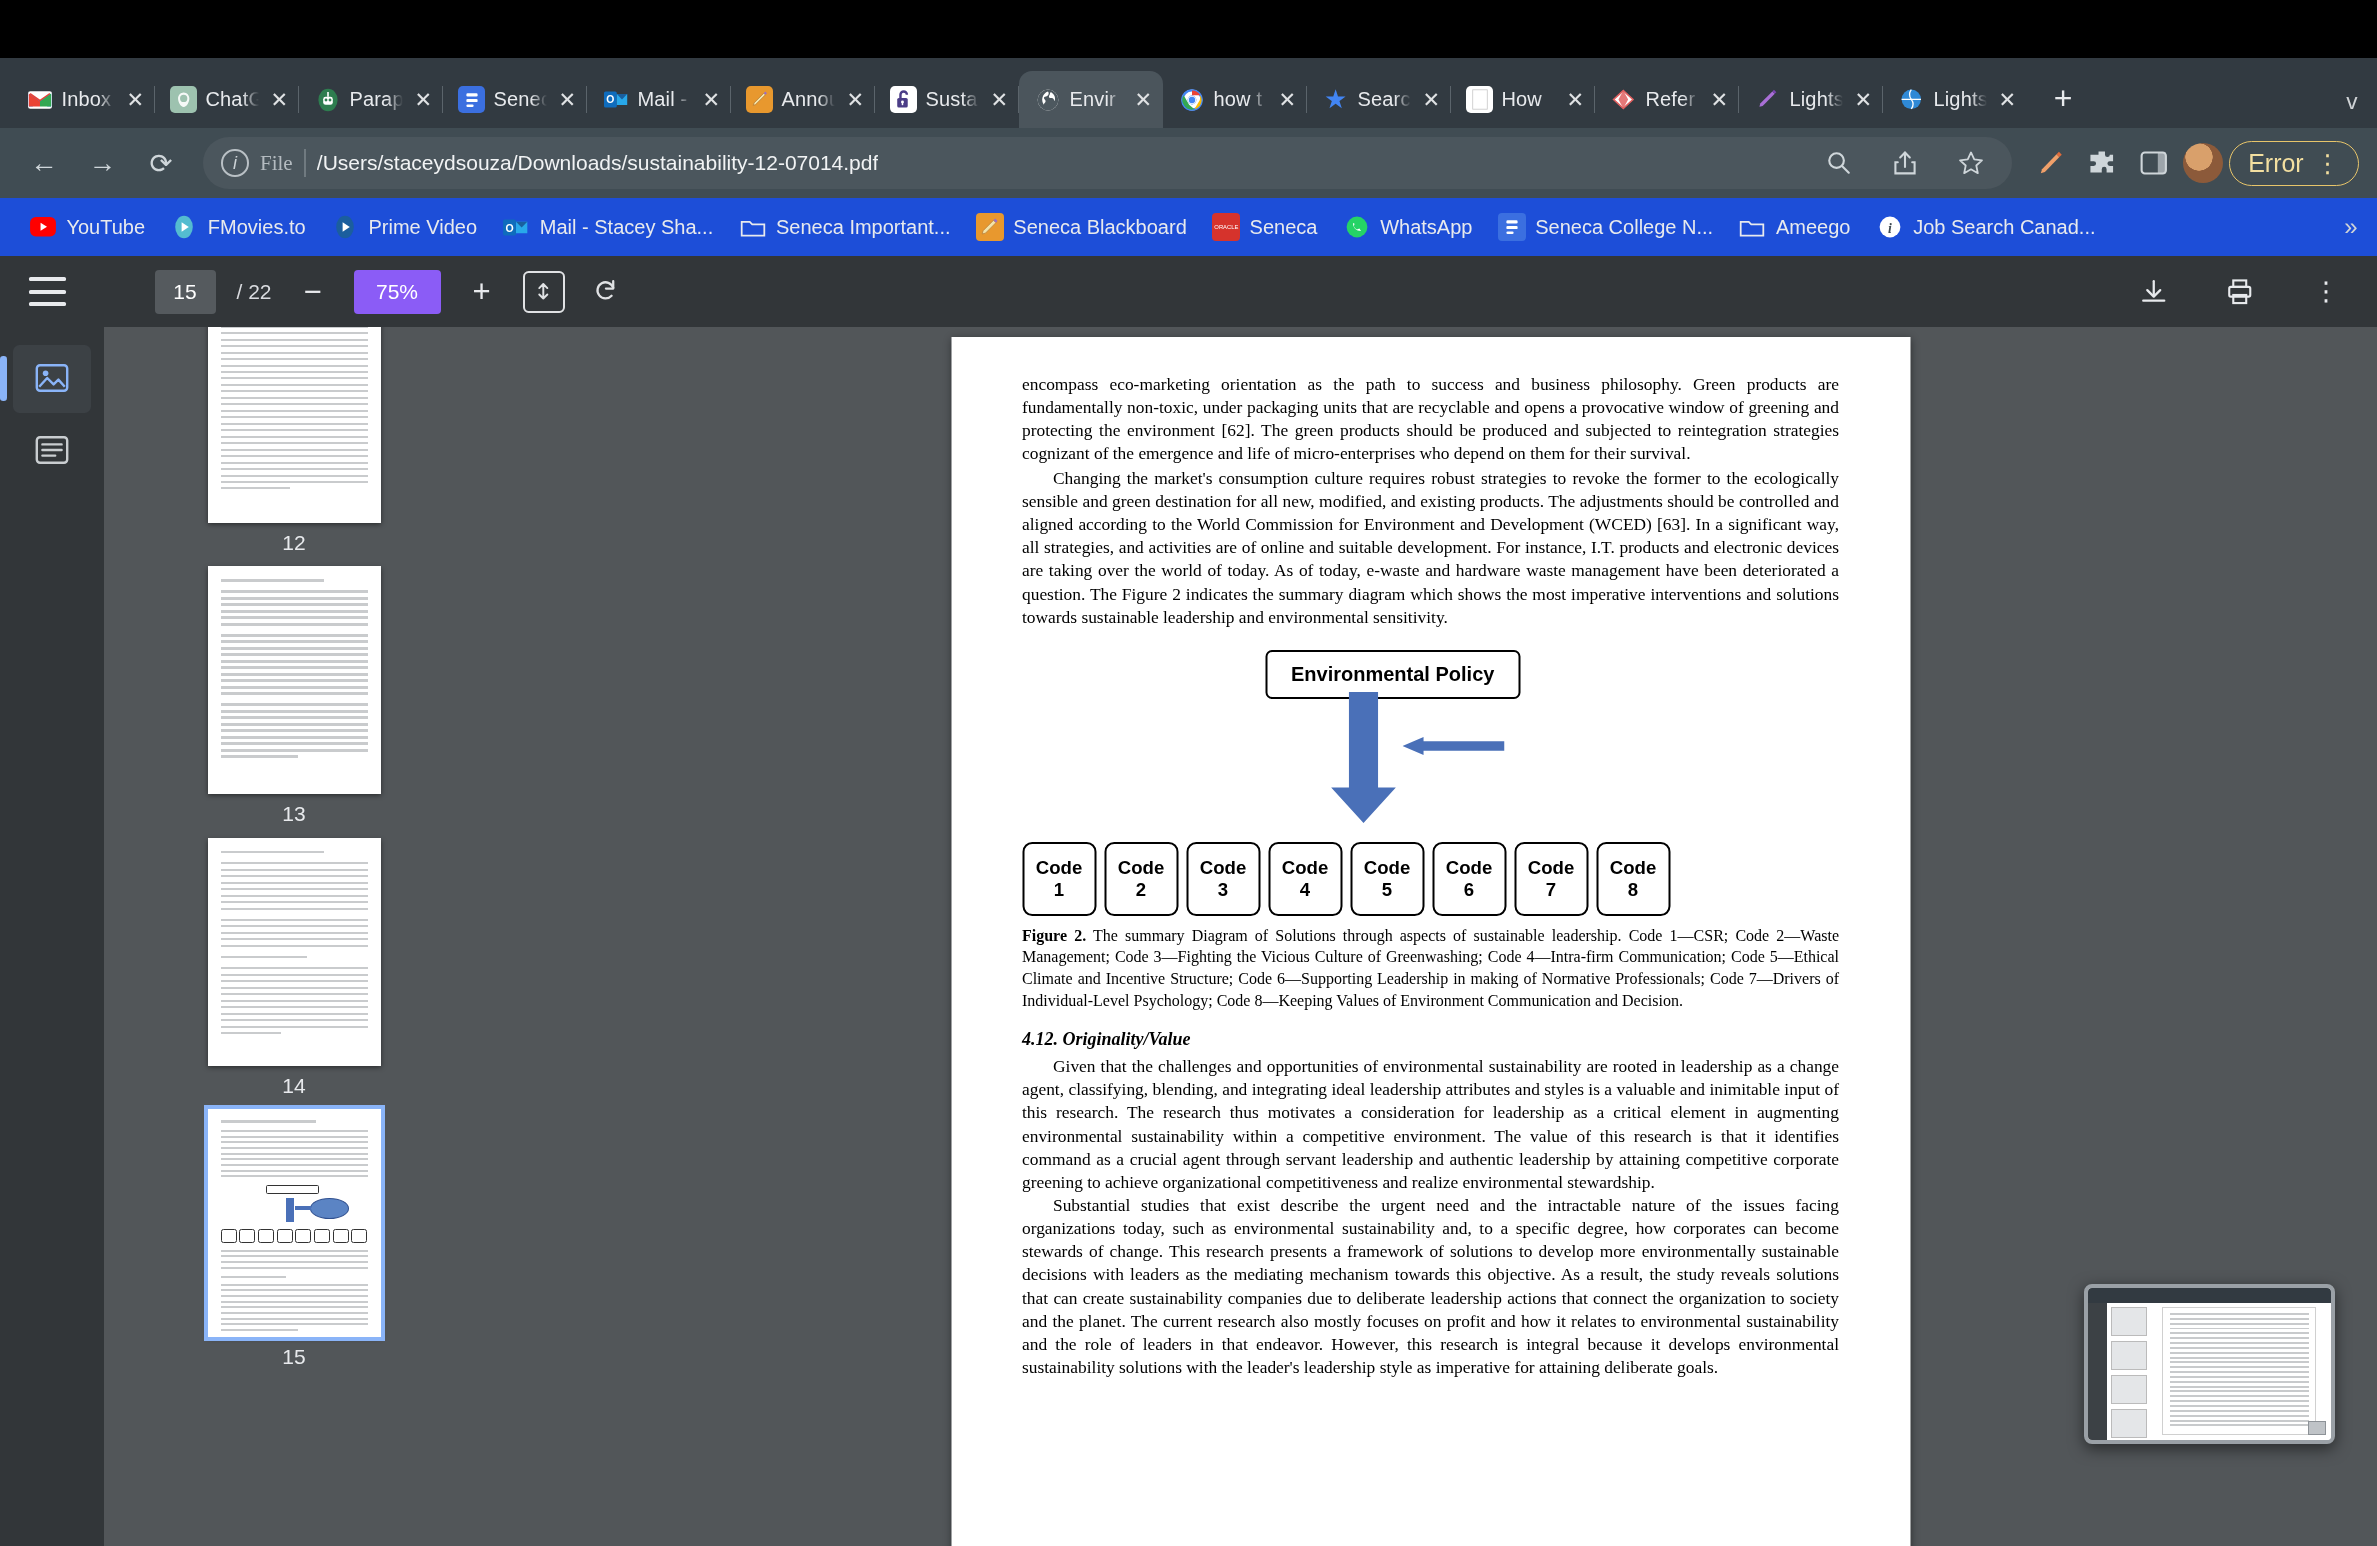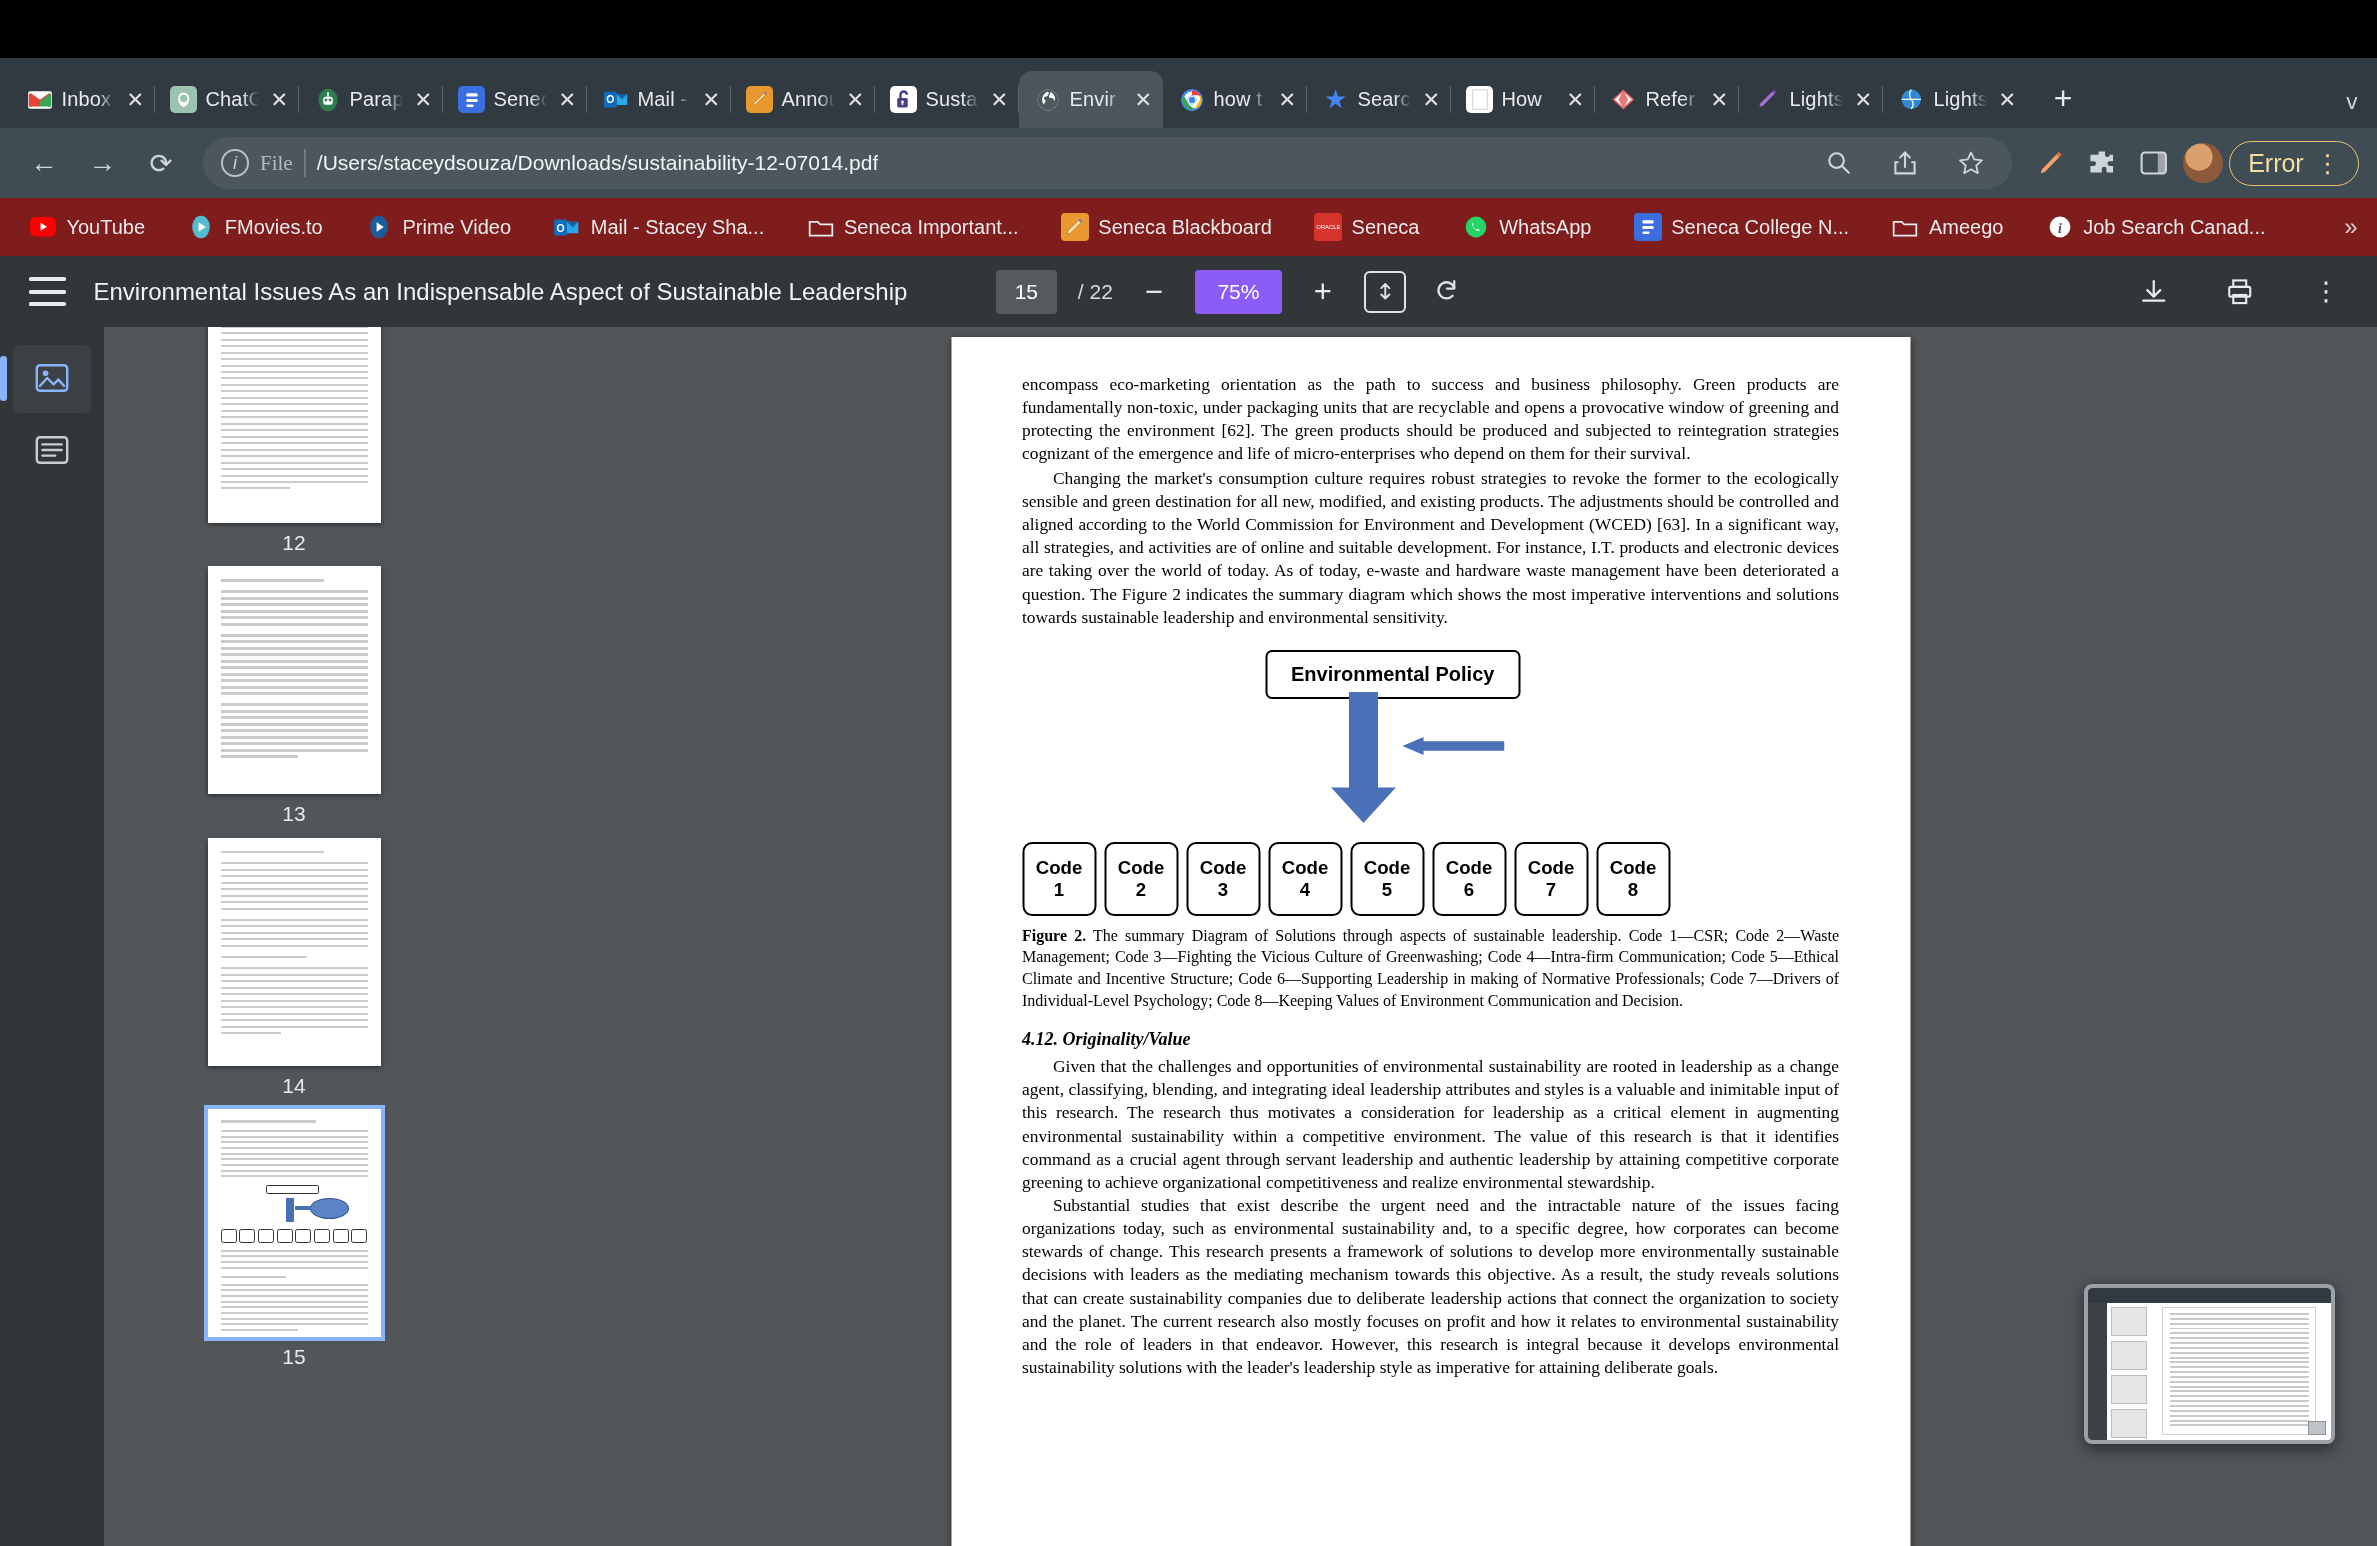--- a/index.html
+++ b/index.html
@@ -51,21 +51,21 @@
   .omnibox .url{ color:#f1f3f4; white-space:nowrap; overflow:hidden; }
   .omnibox .trail{ margin-left:auto; display:flex; gap:21px; align-items:center; }
   .tb-ic{ width:45px; height:45px; display:flex; align-items:center; justify-content:center;
           color:#cfd6da; font-size:24px; }
   .err-pill{ height:45px; border:1.6px solid #e8c56a; border-radius:24px; color:#f3dfa0;
              display:flex; align-items:center; padding:0 18px; font-size:25px; gap:11.3px; }
   .avatar{ width:40px;height:40px;border-radius:50%;
      background:radial-gradient(circle at 40% 35%,#d9a06b 0 38%,#8c5a3a 39% 100%); }
 
   
-  .bookmarks{ height:58px; background:#7f1d1d; display:flex; align-items:center; gap:20px;
+  .bookmarks{ height:58px; background:#1d4ed8; display:flex; align-items:center; gap:3px;
               padding:0 18px; color:#e8eaed; font-size:20px; position:relative; }
   .bm{ display:flex; align-items:center; gap:9.7px; padding:4.9px 11.3px; border-radius:6.5px;
        white-space:nowrap; }
   .bm-ic{ width:27.5px; height:27.5px; flex:0 0 27.5px; display:flex; align-items:center;
           justify-content:center; border-radius:4px; font-size:14.6px; overflow:hidden; }
   .bm-more{ position:absolute; right:19.4px; color:#cfd3d6; font-size:24px; }
 
   
   .pdf-toolbar{ height:71px; background:#323639; display:flex; align-items:center;
                 padding:0 29px; gap:27.5px; color:#f1f3f4; }
@@ -518,21 +518,20 @@
 
   <div class="bm-more">»</div>
 </div>
 
 <div class="pdf-toolbar">
   <div class="hamburger">
       <i></i>
       <i></i>
       <i></i>
     </div>
-  <div class="pdf-title">Environmental Issues As an Indispensable Aspect of Sustainable Leadership</div>
 
   <div class="pdf-center">
     <div class="pagebox">15</div>
     <div class="pagetot">/ 22</div>
     <div class="zoom-minus">−</div>
     <div class="zoombox">75%</div>
     <div class="zoom-plus">+</div>
     <div class="sq-ic">
       <svg width="22.6" height="22.6" viewBox="0 0 28 28">
           <path d="M14 5v18M9 10l5-5 5 5M9 18l5 5 5-5" stroke="#e0e2e4" stroke-width="2.4" fill="none" stroke-linecap="round" stroke-linejoin="round"></path>

